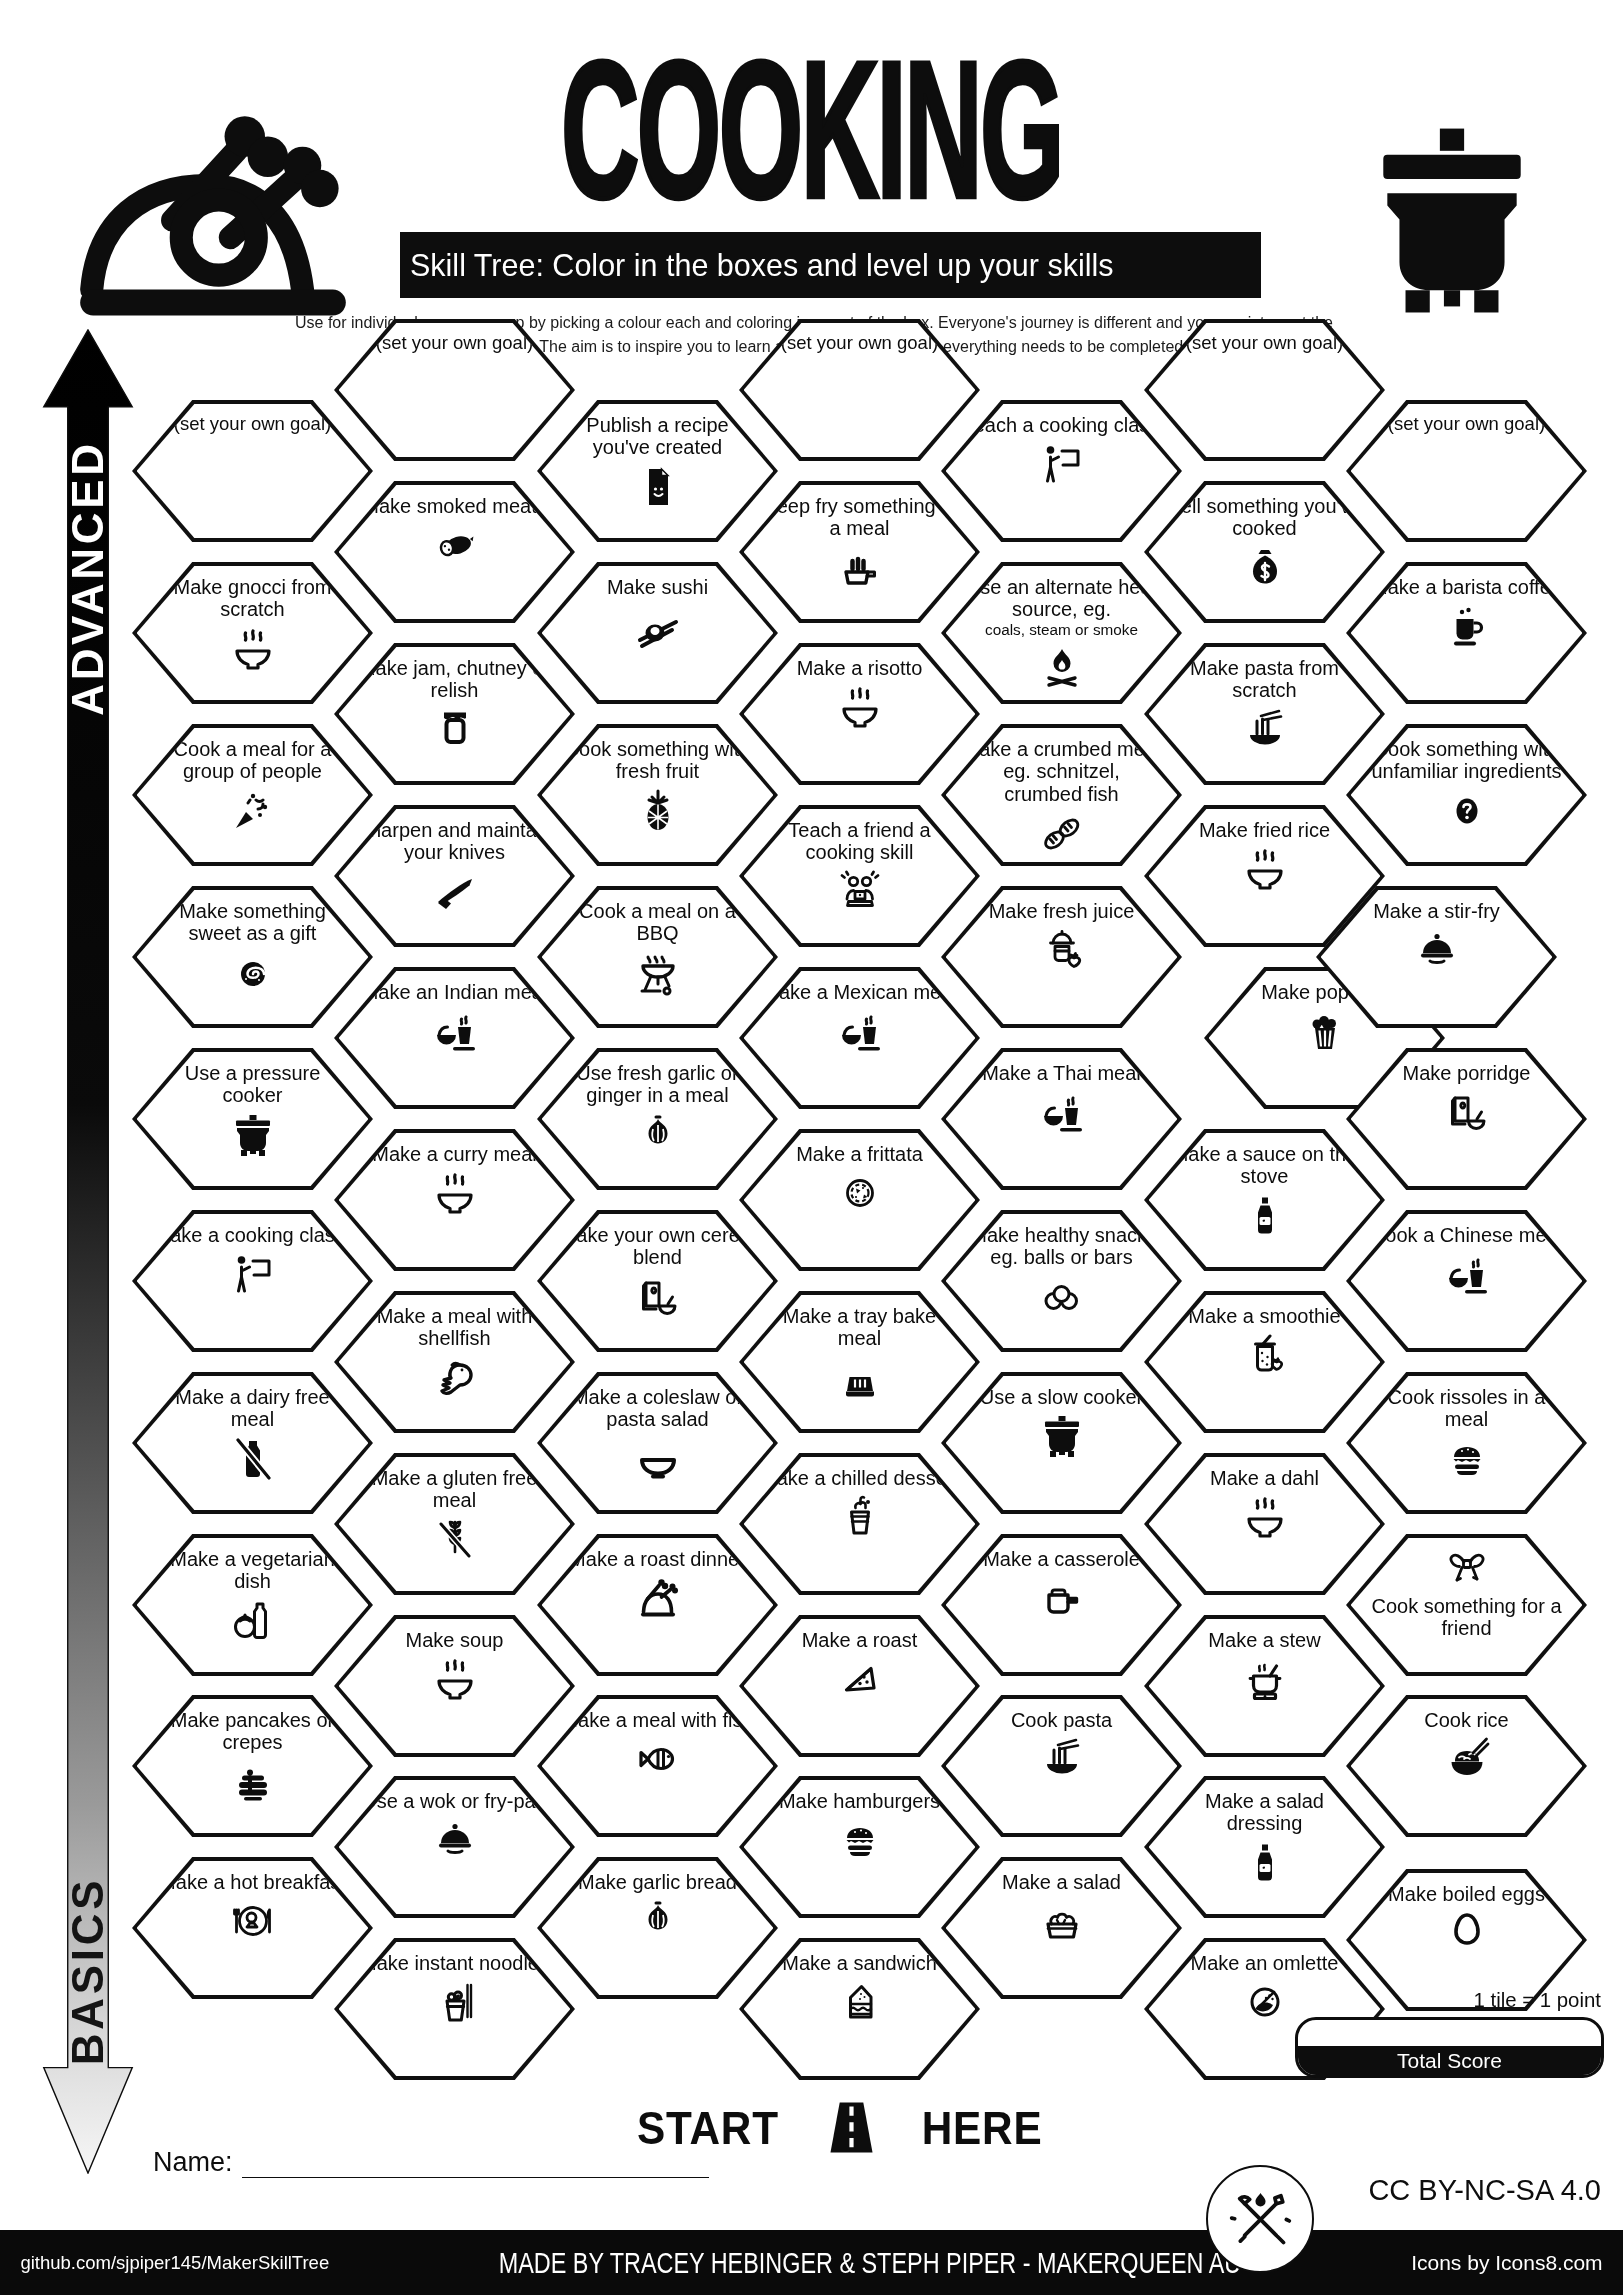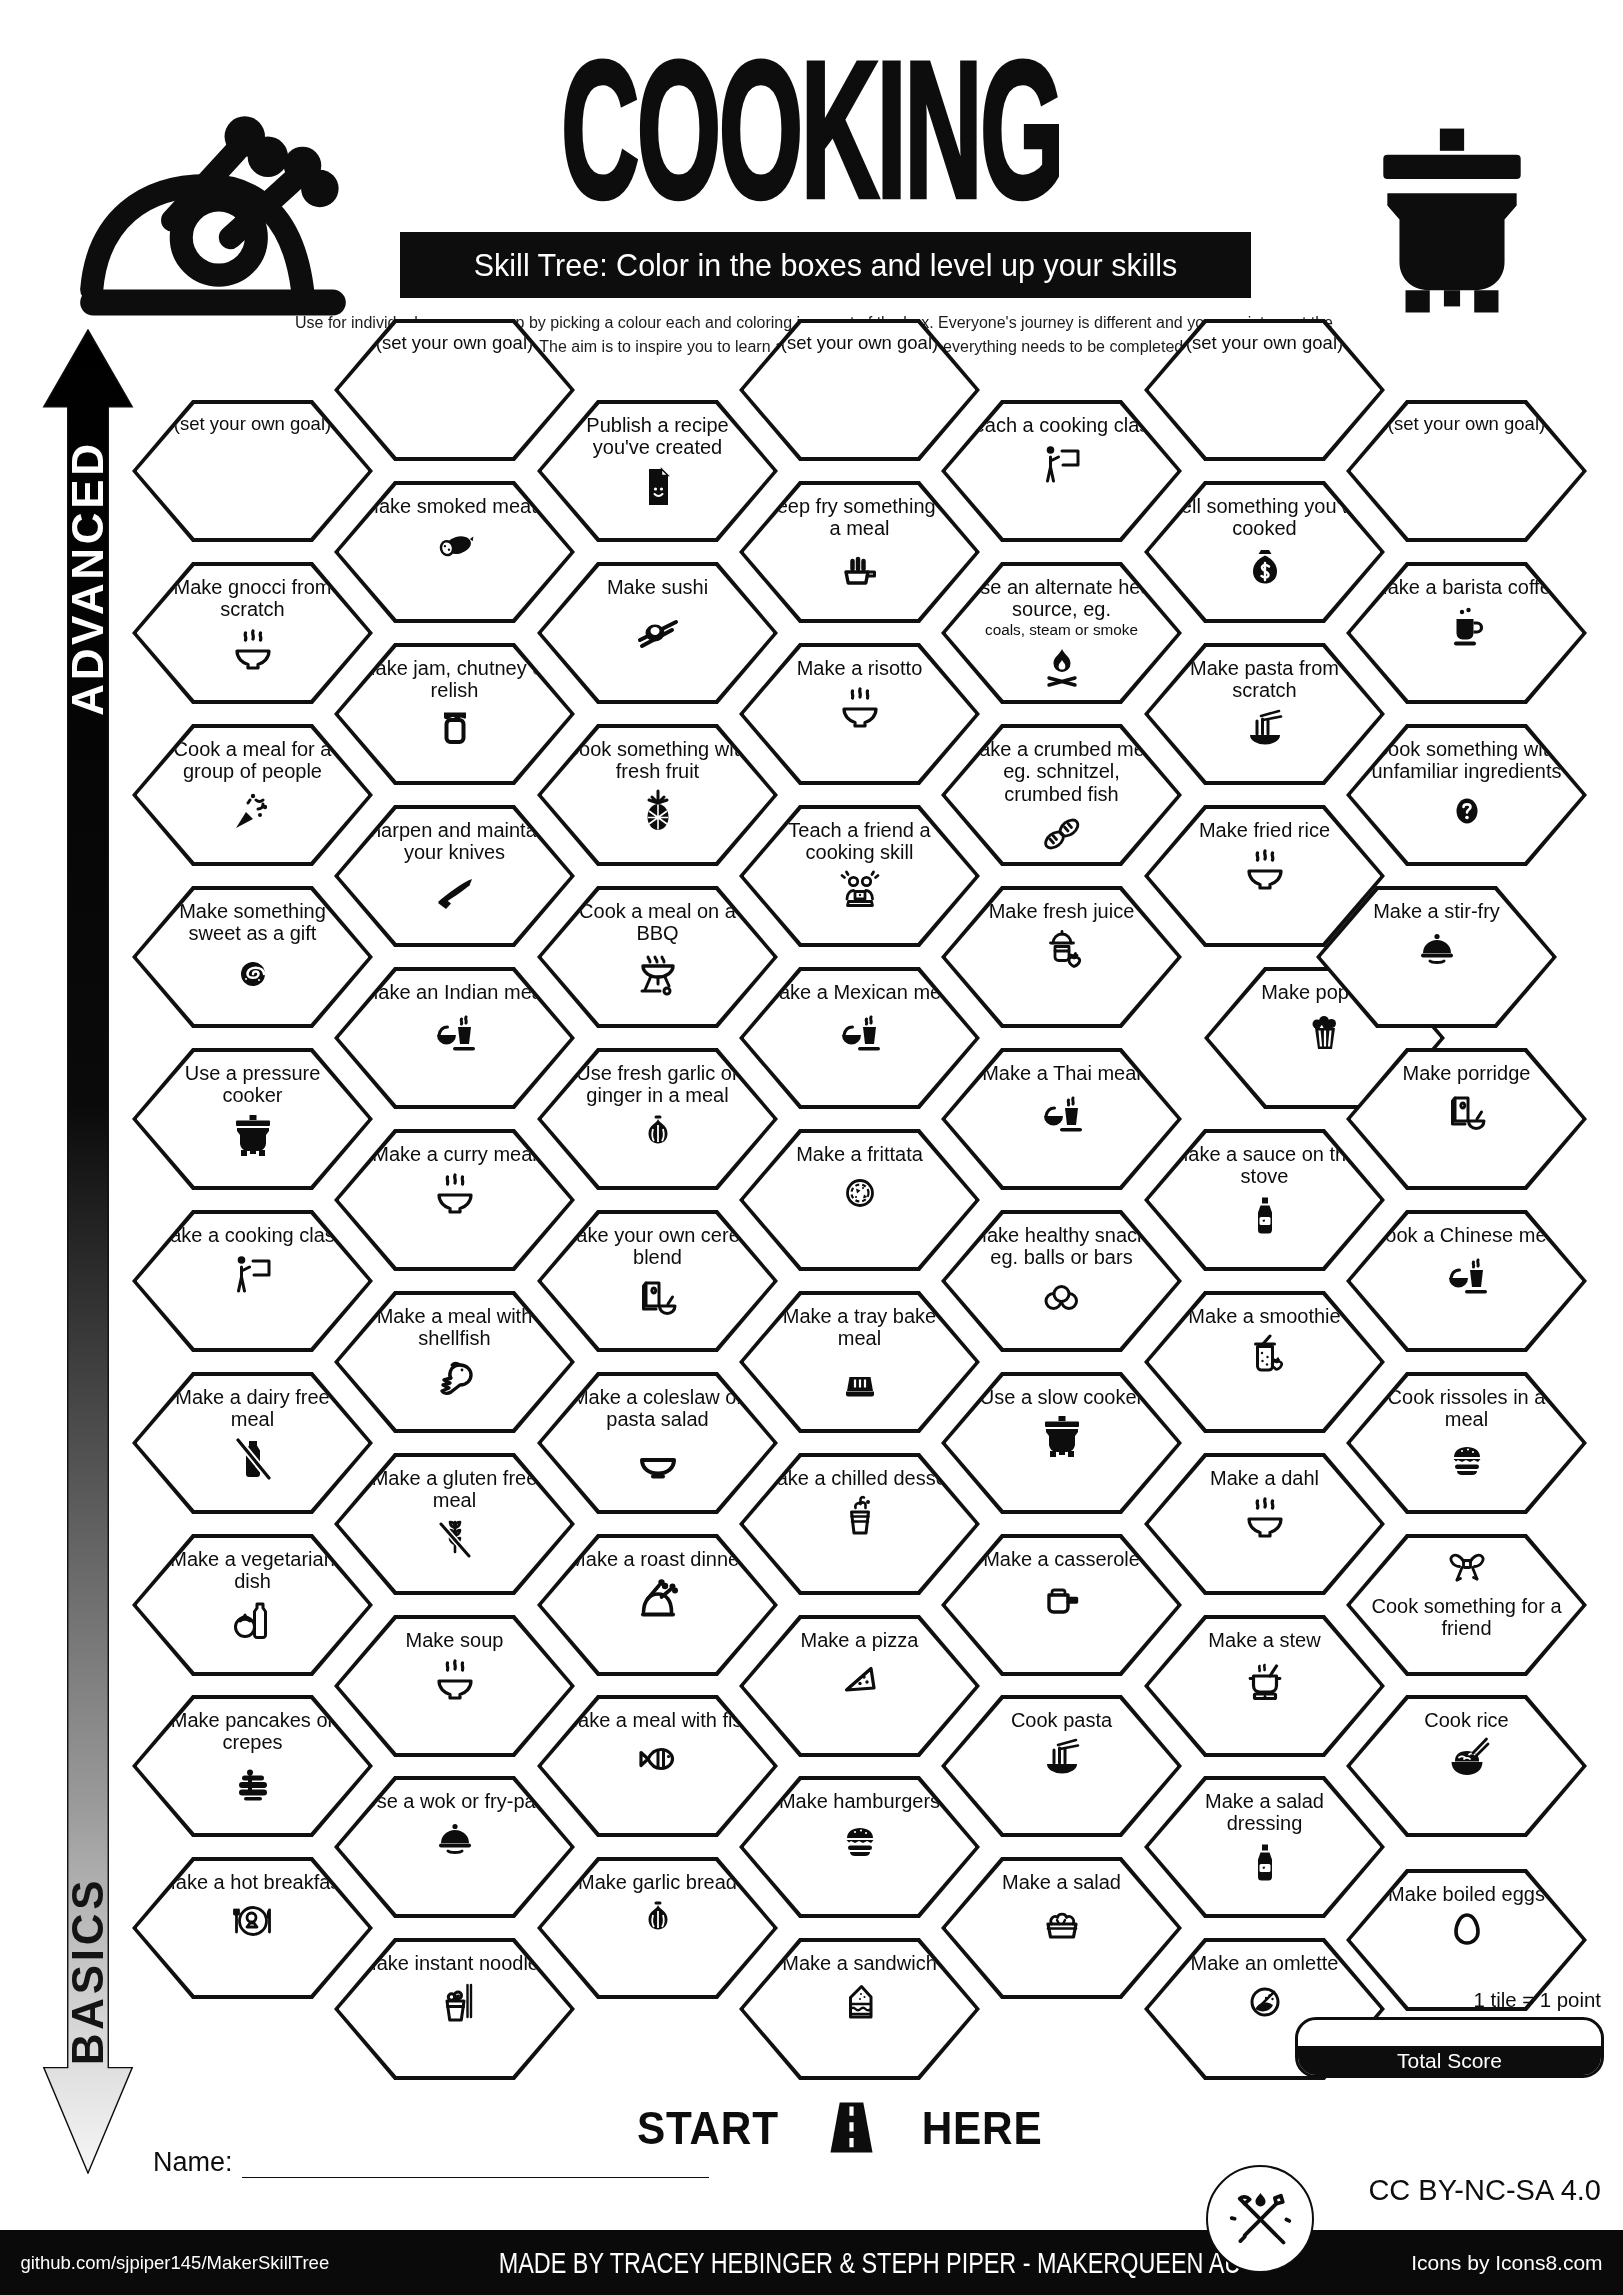--- a/index.html
+++ b/index.html
@@ -10,22 +10,23 @@
   }
   
   .title {
     position:absolute; left:0; right:0; top:28px; height:204px;
     text-align:center; font-weight:bold; font-size:194px; line-height:204px;
     letter-spacing:-4.6px; transform:scaleX(0.56);
     -webkit-text-stroke:4.6px #0d0d0d;
   }
   .banner {
     position:absolute; left:400px; top:232px; width:851px; height:66px;
-    background:#0d0d0d; color:#fff; display:flex; align-items:center; justify-content:center;
+    background:#0d0d0d; color:#fff; display:flex; align-items:center; 
     font-size:30.5px;
+    padding-left:10px;
   }
   .desc {
     position:absolute; left:275px; top:311px; width:1078px;
     text-align:center; font-size:16px; line-height:1.5; color:#1b1b1b;
   }
   .hdr-icon { position:absolute; }
   .hdr-turkey { left:65px; top:99px; width:296px; height:231px; }
   .hdr-pot    { left:1355px; top:111px; width:194px; height:213px; }
 
   
@@ -1005,21 +1006,21 @@
       <div class="hex-icon">
           <svg viewBox="0 0 48 48" aria-hidden="true">
             <use href="#i-sundae"></use>
           </svg>
         </div>
     </div>
   </div>
     <div class="hex" style="left: 739px; top: 1615px;">
     <div class="hex-outer"></div>
     <div class="hex-inner">
-      <div class="hex-label">Make a pizza</div>
+      <div class="hex-label">Make a roast</div>
 
       <div class="hex-icon">
           <svg viewBox="0 0 48 48" aria-hidden="true">
             <use href="#i-pizza-slice"></use>
           </svg>
         </div>
     </div>
   </div>
     <div class="hex" style="left: 739px; top: 1776px;">
     <div class="hex-outer"></div>

